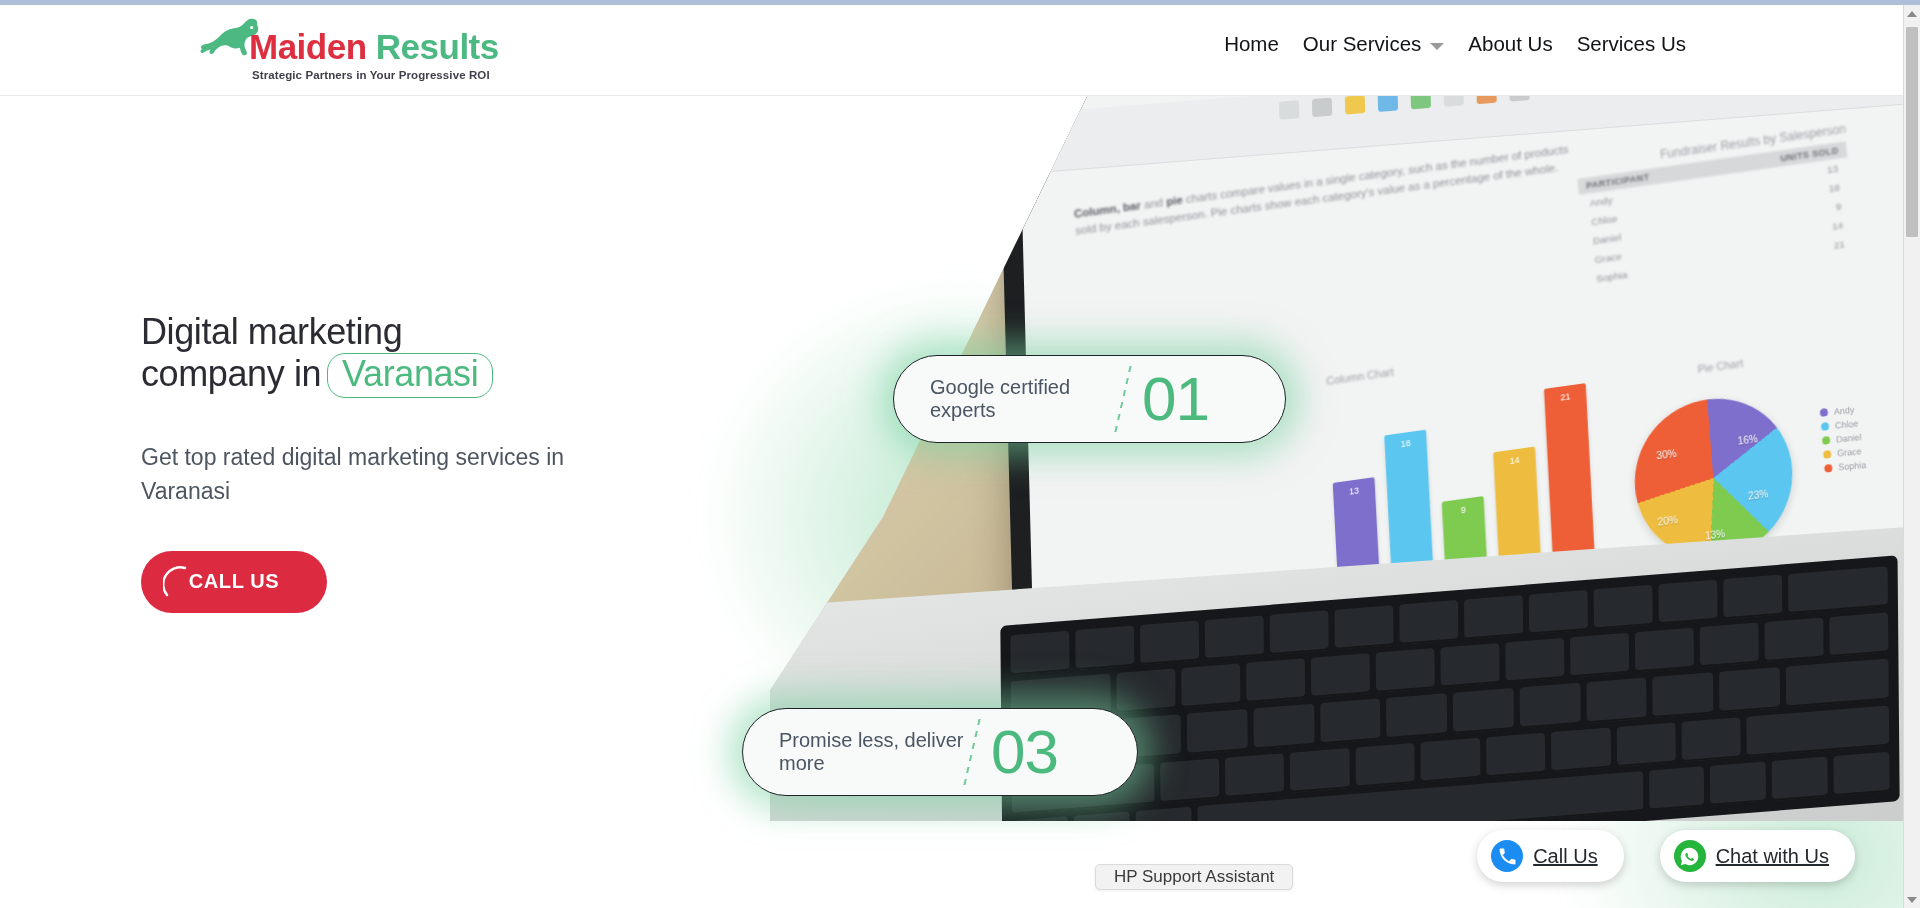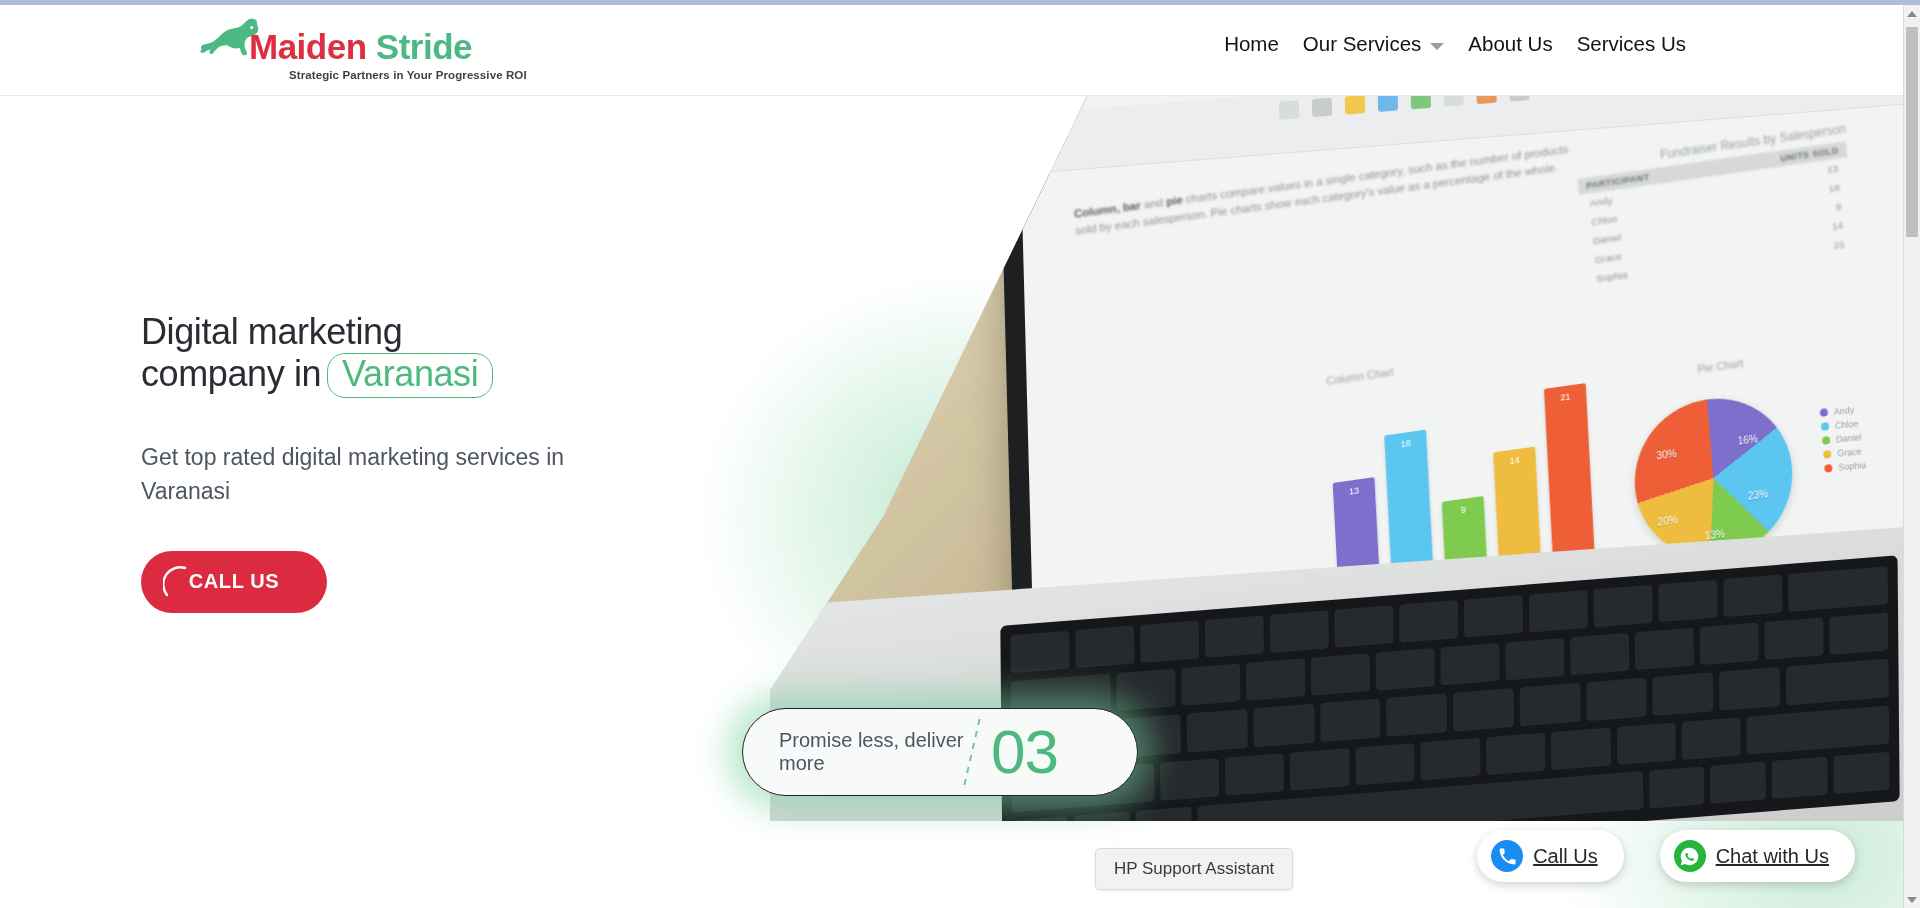--- a/index.html
+++ b/index.html
@@ -109,21 +109,20 @@
   .logo-stride { color: #4cb882; }
   .logo-tagline {
     position: absolute;
     left: 55px;
     top: 54px;
     font-size: 11.5px;
     font-weight: bold;
     color: #3f3f4a;
     letter-spacing: 0.1px;
     white-space: nowrap;
-    margin-left: 37px;
   }
 
   .main-nav {
     position: absolute;
     right: 205px;
     top: 26px;
     display: flex;
     align-items: center;
     gap: 0;
   }
@@ -507,21 +506,21 @@
     flex: none;
   }
   .fb-icon.phone { background: #1a8cf2; }
   .fb-icon.whatsapp { background: #25b43c; }
 
   
   .hp-assistant {
     position: absolute;
     left: 1095px;
     bottom: 18px;
-    padding: 10px 18px;
+    padding: 2px 18px;
     background: #f2f2f2;
     border: 1px solid #dadada;
     border-radius: 5px;
     font-size: 17px;
     color: #3a3a3a;
     z-index: 70;
     box-shadow: 0 1px 3px rgba(0,0,0,0.08);
     white-space: nowrap;
   }
 </style>
@@ -533,21 +532,21 @@
   <div class="browser-top-strip"></div>
 
   <header class="site-header">
 
     <div class="logo-wrap">
       <svg class="logo-horse" viewBox="0 0 100 64">
         <path fill="#4cb882" d="M88 6c-3-3-7-4-11-3-3 1-5 3-7 5-2 3-5 5-8 7-4 2-8 2-12 3-5 1-9 3-13 6-4 3-7 7-11 10-3 3-7 5-11 6-3 1-7 1-10 3-2 1-3 3-2 5 2 2 5 1 7 0 4-2 8-3 12-3-2 2-5 4-6 7-1 2 0 4 2 4 2 1 4-1 5-3 2-3 5-6 9-8 3-2 7-2 10-2 3 1 5 3 8 4 4 2 8 1 12 0 1 3 1 6 3 9 1 2 4 3 6 2 2-1 2-4 1-6-2-3-3-6-3-10 0-3 1-6 3-9 2-2 5-3 8-4 3-1 6-2 8-5 2-3 3-7 1-10-1-4-1-5-1-8z"></path>
         <path fill="#4cb882" d="M18 44c-5 0-10 2-14 5-2 1-3 4-1 5 2 2 4 0 6-1 3-2 6-3 10-3 2 0 3-1 3-3s-2-3-4-3z"></path>
         <circle fill="#ffffff" cx="80" cy="16" r="2.4"></circle>
       </svg>
-      <div class="logo-text"><span class="logo-maiden">Maiden</span> <span class="logo-stride">Stride</span></div>
+      <div class="logo-text"><span class="logo-maiden">Maiden</span> <span class="logo-stride">Results</span></div>
       <div class="logo-tagline">Strategic Partners in Your Progressive ROI</div>
     </div>
 
     <nav class="main-nav">
       <div class="nav-item">
           <span>Home</span>
         </div>
       <div class="nav-item">
           <span>Our Services</span>
           <i class="nav-caret"></i>
@@ -758,20 +757,25 @@
       </h1>
       <p class="hero-sub">Get top rated digital marketing services in Varanasi</p>
       <button class="call-us-btn">
         <svg class="call-us-arc" viewBox="0 0 34 34">
           <path d="M4 30 A17 17 0 0 1 22 3" stroke="#ffffff" stroke-width="2.4" fill="none" stroke-linecap="round"></path>
         </svg>
         <span>CALL US</span>
       </button>
     </div>
 
+    <div class="feature-card" id="card-01">
+      <div class="fc-label">Google certified experts</div>
+      <div class="fc-sep"></div>
+      <div class="fc-num">01</div>
+    </div>
 
 
     <div class="feature-card" id="card-03">
       <div class="fc-label">Promise less, deliver more</div>
       <div class="fc-sep"></div>
       <div class="fc-num">03</div>
     </div>
 
     <div class="float-btns">
       <div class="float-btn">

